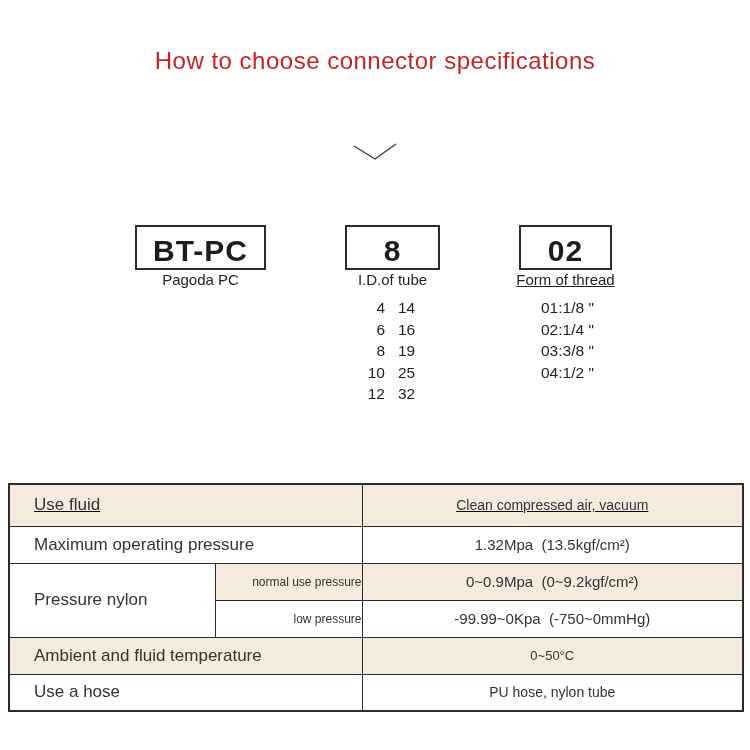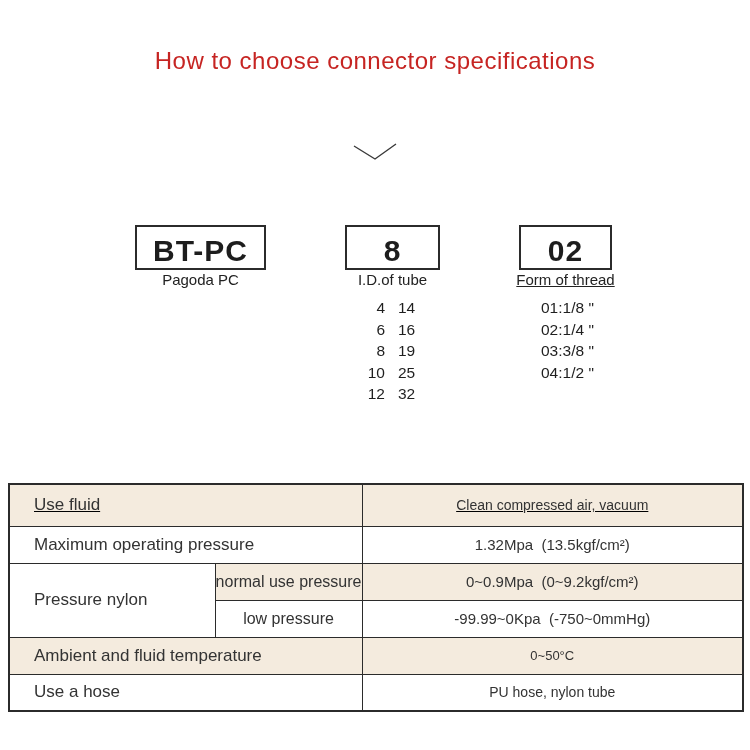--- a/index.html
+++ b/index.html
@@ -95,22 +95,22 @@
   table.spec { border: 2px solid #2b2b2b; }
   .r1 { height: 42px; text-decoration: underline; }
   .rn { height: 37px; }
   .band { background: #f4ebde; }
   .label-cell {
     font-size: 17px;
     padding-left: 24px;
     text-align: left;
   }
   .sub-label-cell {
-    font-size: 16px;
-    text-align: center;
+    font-size: 12px;
+    text-align: right;
     color: #3a3a3a;
   }
   .value-cell { text-align: center; }
   .v17 { font-size: 14px; }
   .v15 { font-size: 15px; }
   .v13 { font-size: 13px; }
 </style>
 </head>
 <body>
 

